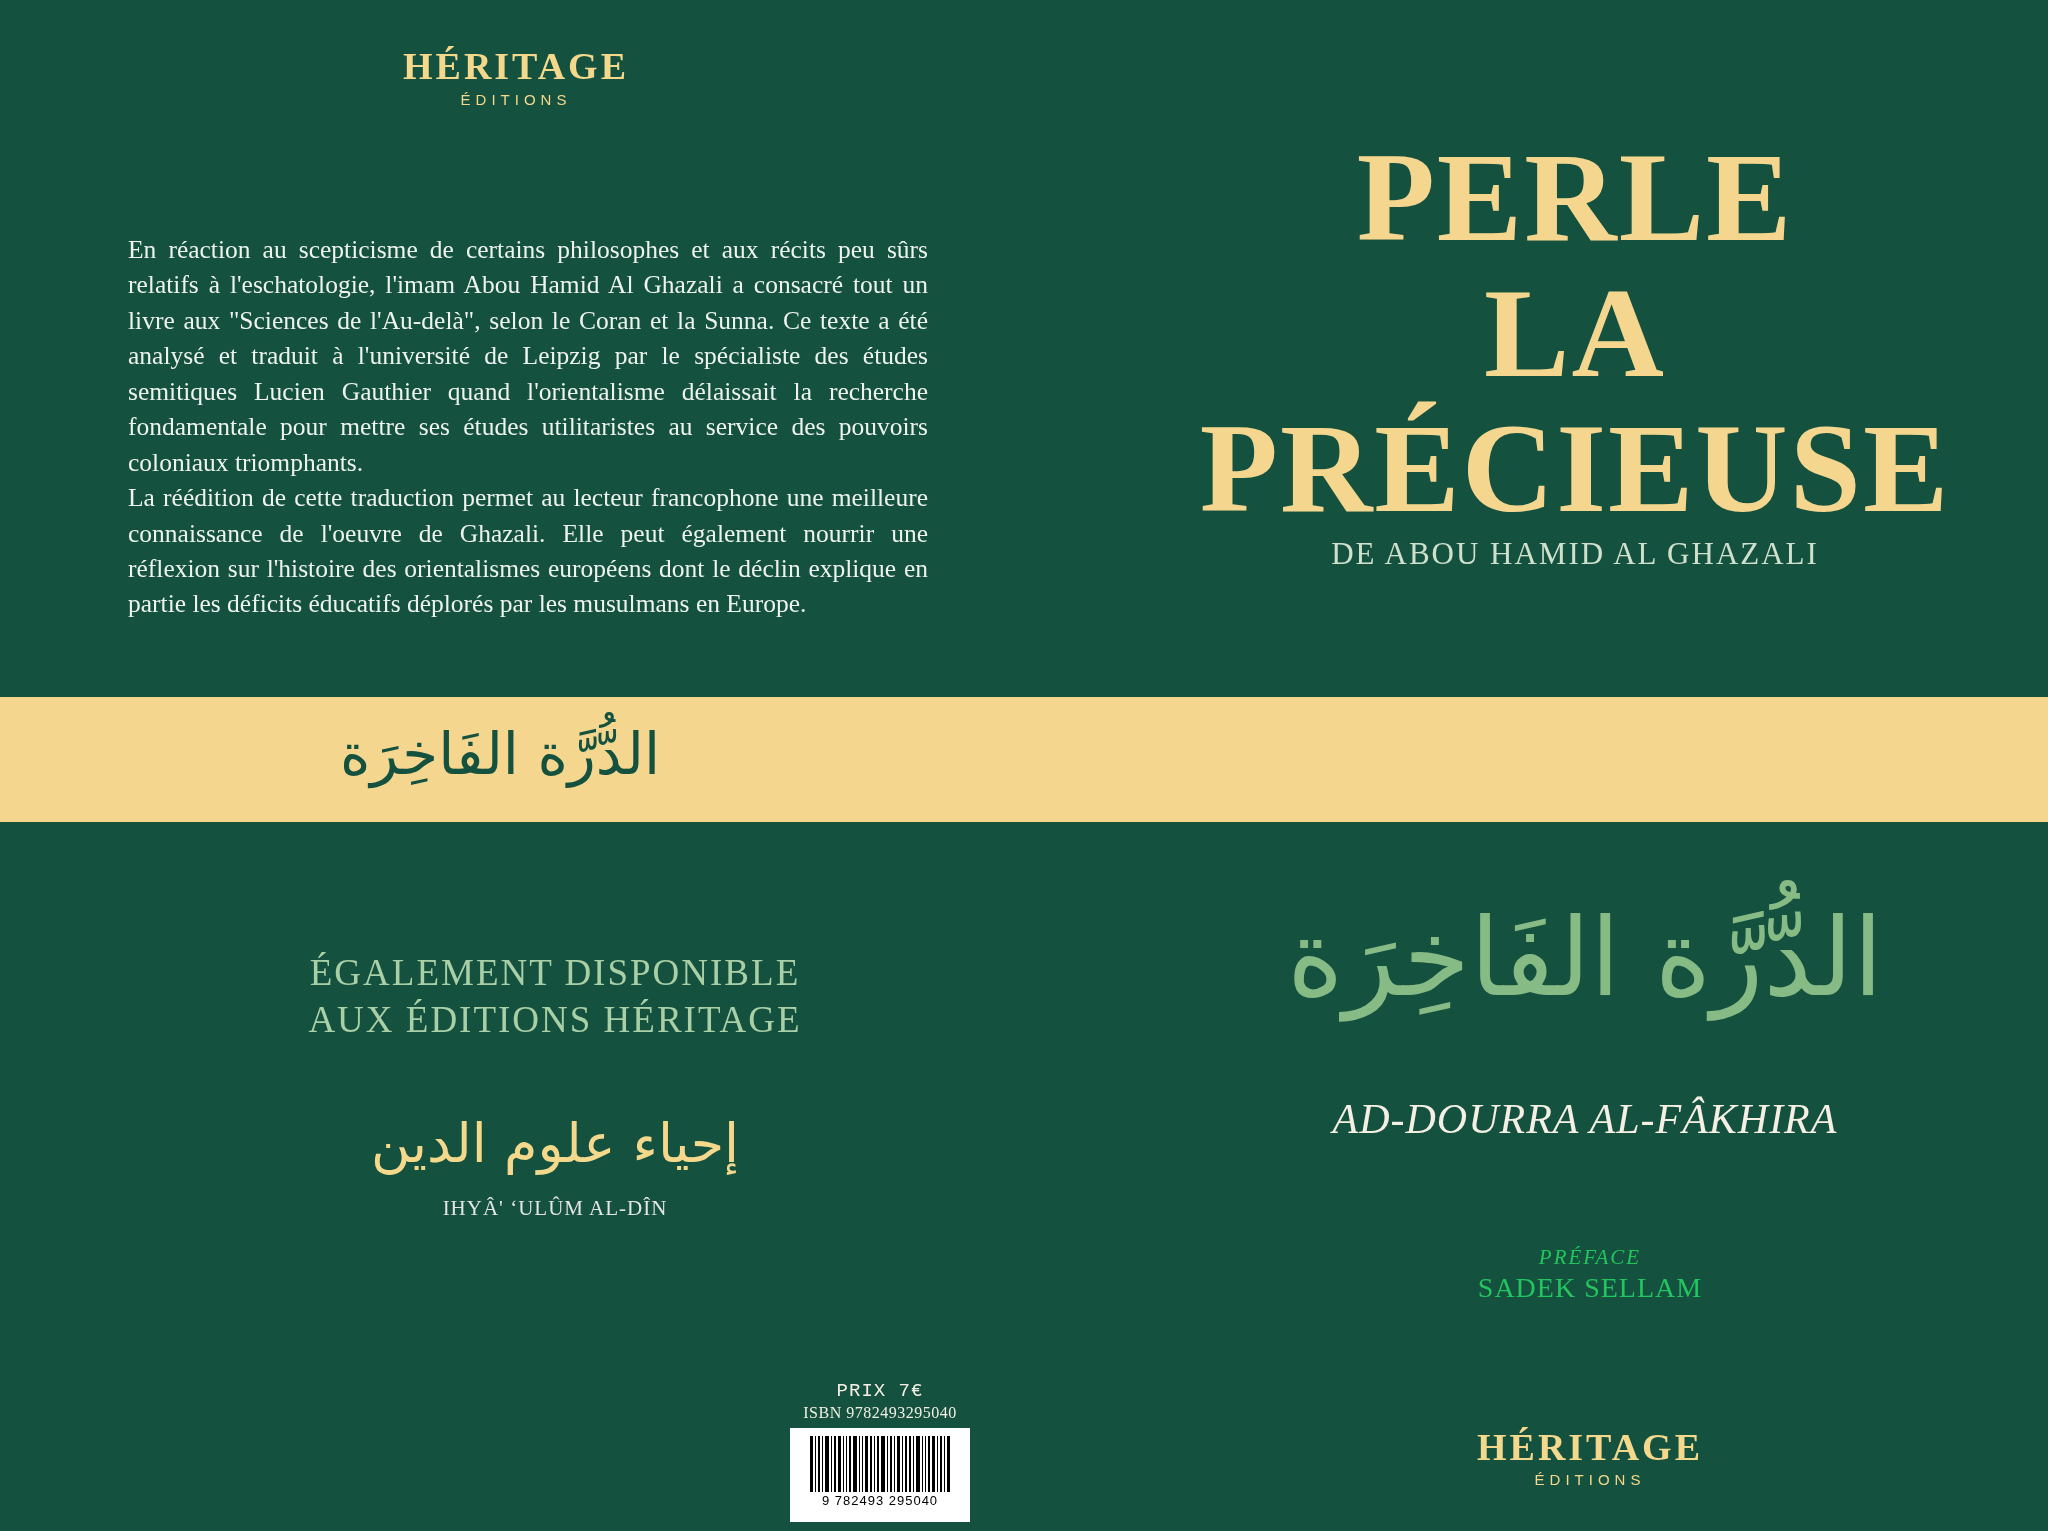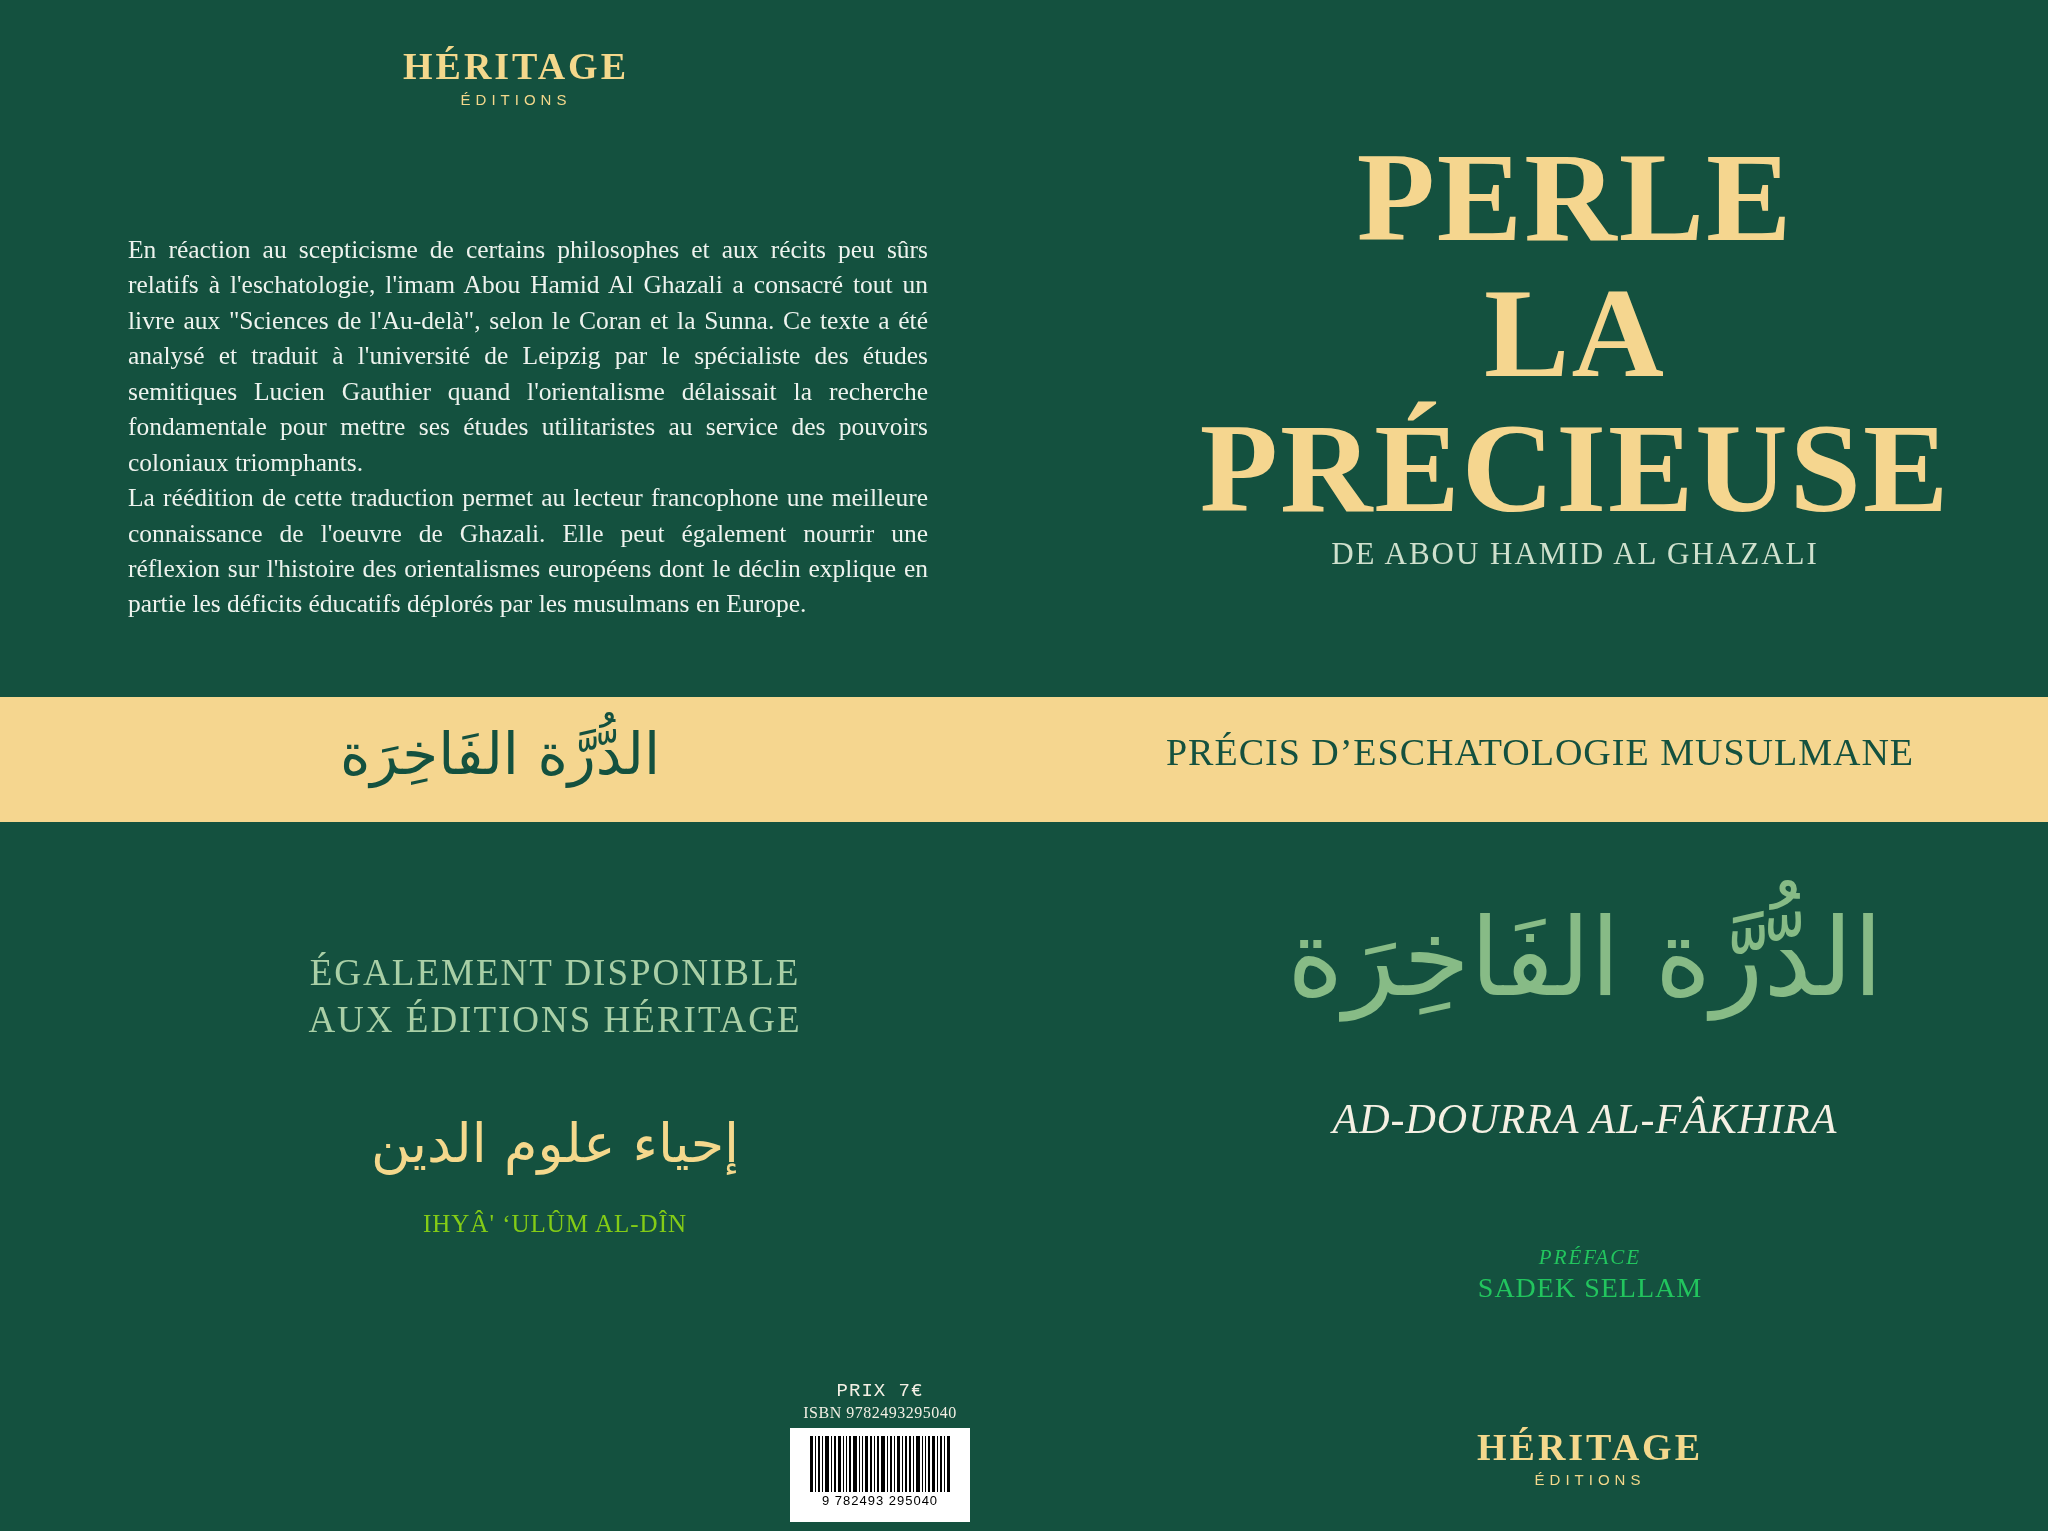--- a/index.html
+++ b/index.html
@@ -111,23 +111,23 @@
   }
   .also-title-ar {
     margin-top: 62px;
     color: #f4d88c;
     font-size: 54px;
     direction: rtl;
     font-family: "DejaVu Sans", sans-serif;
     line-height: 1.4;
   }
   .also-title-tr {
-    margin-top: 28px;
-    color: #84cc16;
-    font-size: 25px;
+    margin-top: 14px;
+    color: #e5e5e5;
+    font-size: 21px;
     letter-spacing: 1px;
   }
   .also-title-fr {
     margin-top: 3px;
     color: #ffffff;
     font-family: "Liberation Sans", sans-serif;
     font-size: 21px;
   }
 
   
@@ -273,21 +273,20 @@
 
     <div class="blurb">
       <p>En réaction au scepticisme de certains philosophes et aux récits peu sûrs relatifs à l'eschatologie, l'imam Abou Hamid Al Ghazali a consacré tout un livre aux "Sciences de l'Au-delà", selon le Coran et la Sunna. Ce texte a été analysé et traduit à l'université de Leipzig par le spécialiste des études semitiques Lucien Gauthier quand l'orientalisme délaissait la recherche fondamentale pour mettre ses études utilitaristes au service des pouvoirs coloniaux triomphants.</p>
       <p>La réédition de cette traduction permet au lecteur francophone une meilleure connaissance de l'oeuvre de Ghazali. Elle peut également nourrir une réflexion sur l'histoire des orientalismes européens dont le déclin explique en partie les déficits éducatifs déplorés par les musulmans en Europe.</p>
     </div>
 
   </div>
 
   <div class="band">
     <div class="band-arabic">الدُّرَّة الفَاخِرَة</div>
-    <div class="band-subtitle">PRÉCIS D’ESCHATOLOGIE MUSULMANE</div>
   </div>
 
   <div class="also-available">
     <div class="aa-line">ÉGALEMENT DISPONIBLE</div>
     <div class="aa-line">AUX ÉDITIONS HÉRITAGE</div>
     <div class="also-title-ar">إحياء علوم الدين</div>
     <div class="also-title-tr">IHYÂ' ‘ULÛM AL-DÎN</div>
   </div>
 
   <div class="barcode-block">

